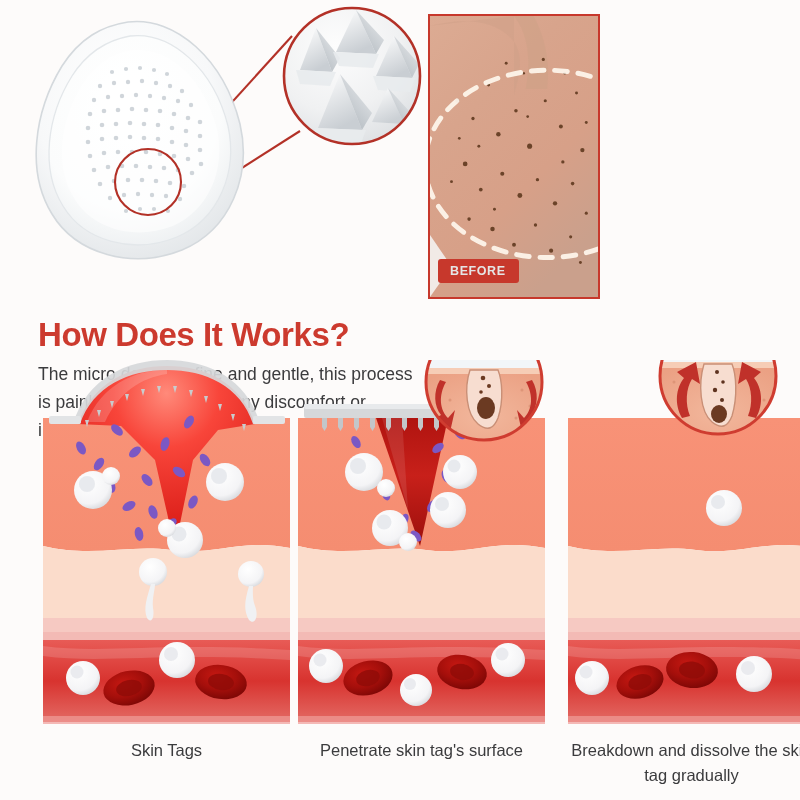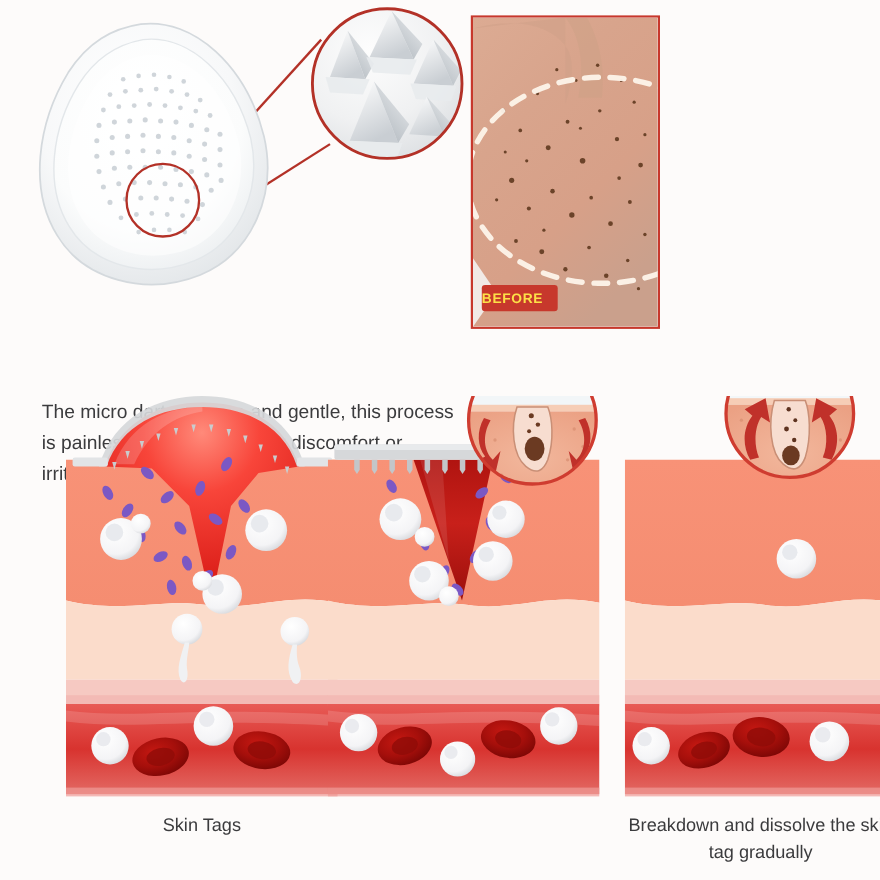--- a/index.html
+++ b/index.html
@@ -46,25 +46,25 @@
     overflow: hidden;
   }
   #ba-before { left: 3px; }
   #ba-after  { left: 187px; }
   .ba-photo { position:absolute; inset:0; width:100%; height:100%; }
   .ba-badge {
     position: absolute;
     left: 8px;
     bottom: 14px;
     background: #c7382c;
-    color: #fde047;
+    color: #e5e5e5;
     font-size: 12.5px;
     font-weight: bold;
     letter-spacing: 0.6px;
-    padding: 5px 13px 5px 0;
+    padding: 5px 13px 5px 12px;
     border-radius: 3px;
     z-index: 6;
     font-family: "Liberation Sans", sans-serif;
   }
 
   
   #heading {
     position: absolute;
     left: 38px;
     top: 294px;
@@ -92,21 +92,21 @@
     top: 360px;
     width: 800px;
     height: 440px;
   }
   .panel {
     position: absolute;
     top: 0;
     width: 247px;
     height: 440px;
   }
-  #panel-1 { left: 60px; }
+  #panel-1 { left: 43px; }
   #panel-2 { left: 298px; }
   #panel-3 { left: 568px; }
   .panel-svg { display:block; width:247px; height:380px; }
   .panel-caption {
     position: absolute;
     left: -8px;
     top: 378px;
     width: 263px;
     text-align: center;
     font-size: 16.5px;
@@ -338,20 +338,21 @@
           <circle cx="22" cy="168" r="1.5"></circle>
             <circle cx="154" cy="250" r="1.5"></circle>
         </g>
         <ellipse cx="120" cy="150" rx="125" ry="95" fill="none" stroke="#fdf4ea" stroke-width="5" stroke-dasharray="13 11" stroke-linecap="round" opacity="0.95"></ellipse>
       </svg>
       <span class="ba-badge">BEFORE</span>
     </div>
 
   </div>
 
+  <h1 id="heading">How Does It Works?</h1>
   <p id="body-copy">The micro darts are fine and gentle, this process is painless an minimizes any discomfort or irritation.</p>
 
   <div id="panels">
 
     <div class="panel" id="panel-1">
       <svg class="panel-svg" viewBox="0 0 247 380">
         <defs>
           <linearGradient id="epi1" x1="0" y1="0" x2="0" y2="1">
             <stop offset="0%" stop-color="#f89277"></stop>
               <stop offset="100%" stop-color="#f58d71"></stop>
@@ -564,20 +565,21 @@
             <circle cx="191" cy="26" r="2.0" fill="#6b3a22"></circle>
             <circle cx="183" cy="32" r="1.8" fill="#6b3a22"></circle>
             <ellipse cx="188" cy="48" rx="9" ry="11" fill="#6b3a22"></ellipse>
 
             <path d="M148 22 C 140 36, 142 50, 150 58 L 157 50 L 152 72 L 134 60 L 143 55 C 136 46, 135 32, 142 20 Z" fill="#c0312a"></path>
             <path d="M228 22 C 236 36, 234 50, 226 58 L 219 50 L 224 72 L 242 60 L 233 55 C 240 46, 241 32, 234 20 Z" fill="#c0312a"></path>
           </g>
           <circle cx="186" cy="22" r="58" fill="none" stroke="#cf3c30" stroke-width="3"></circle>
         </g>
       </svg>
+      <div class="panel-caption">Penetrate skin tag's surface</div>
     </div>
 
     <div class="panel" id="panel-3">
       <svg class="panel-svg" viewBox="0 0 247 380">
         <path d="M0 58 L247 58 L247 188 C 200 178, 170 196, 128 190 C 86 184, 50 198, 0 186 Z" fill="url(#epi1)"></path>
         <path d="M0 186 C 50 198, 86 184, 128 190 C 170 196, 200 178, 247 188 L247 258 L0 258 Z" fill="#fbdccb"></path>
         <rect x="0" y="258" width="247" height="22" fill="#f6c9c2"></rect>
         <rect x="0" y="272" width="247" height="10" fill="#f2b7b2" opacity="0.8"></rect>
         <rect x="0" y="280" width="247" height="82" fill="url(#vessel1)"></rect>
         <path d="M0 286 C 60 294, 120 282, 247 290 L247 300 C 120 292, 60 304, 0 296 Z" fill="#ffffff" opacity="0.15"></path>

